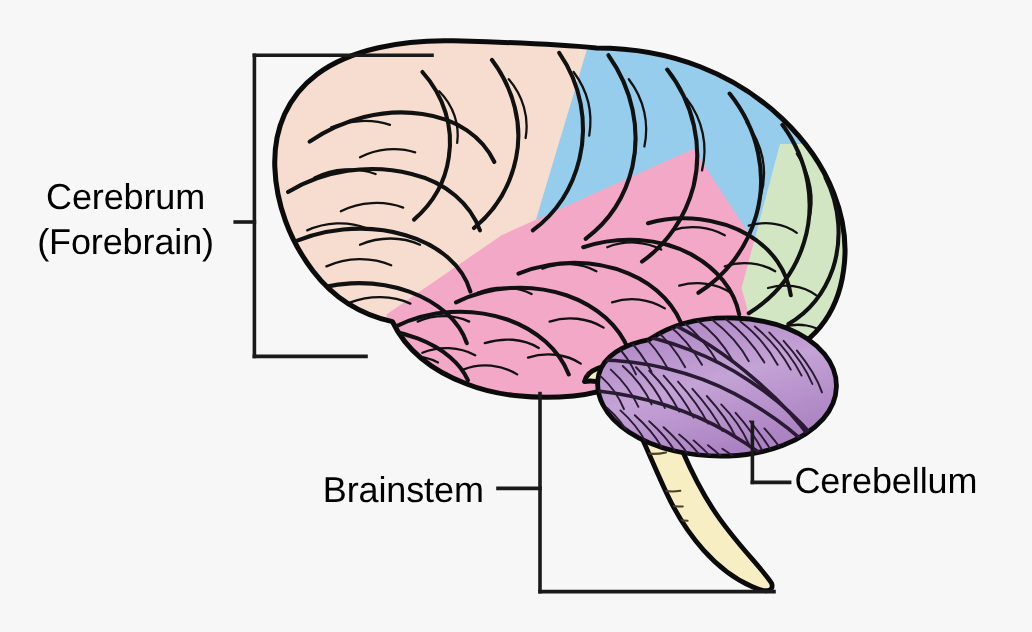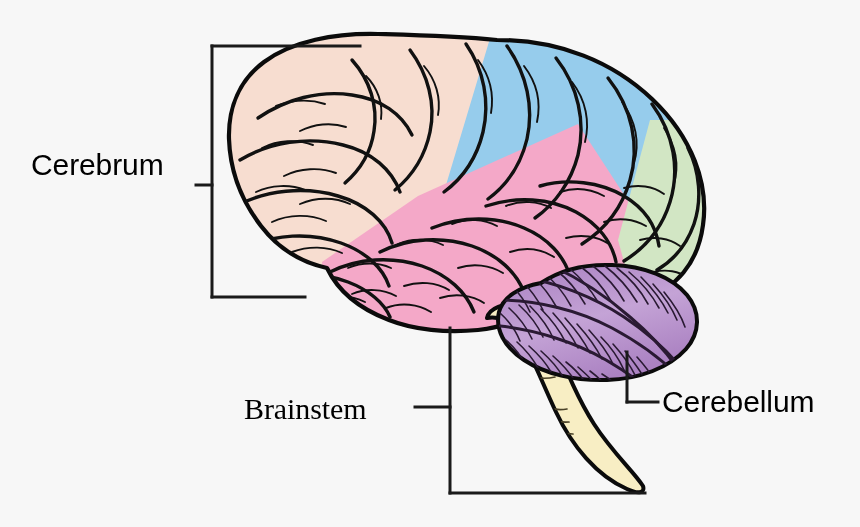--- a/index.html
+++ b/index.html
@@ -29,23 +29,22 @@
     line-height: 38px;
     white-space: nowrap;
     letter-spacing: -0.1px;
   }
   #label-cerebrum {
     left: 31px;
     top: 146px;
     text-align: center;
   }
   #label-brainstem {
-    left: 244px;
+    left: 269px;
     top: 390px;
-    font-family: Liberation Serif, serif;
   }
   #label-cerebellum {
     left: 662px;
     top: 383px;
     text-align: center;
   }
   .lbl-line { display: block; }
 </style>
 </head>
 <body>
@@ -299,20 +298,21 @@
       <g>
         <path d="M627,352 L627,402"></path>
         <path d="M627,402 L658,402"></path>
       </g>
     </g>
 
   </svg>
 
   <div class="dg-label" id="label-cerebrum">
     <span class="lbl-line">Cerebrum</span>
+    <span class="lbl-line">(Forebrain)</span>
   </div>
 
   <div class="dg-label" id="label-brainstem">
     <span class="lbl-line">Brainstem</span>
   </div>
 
   <div class="dg-label" id="label-cerebellum">
     <span class="lbl-line">Cerebellum</span>
   </div>
 

